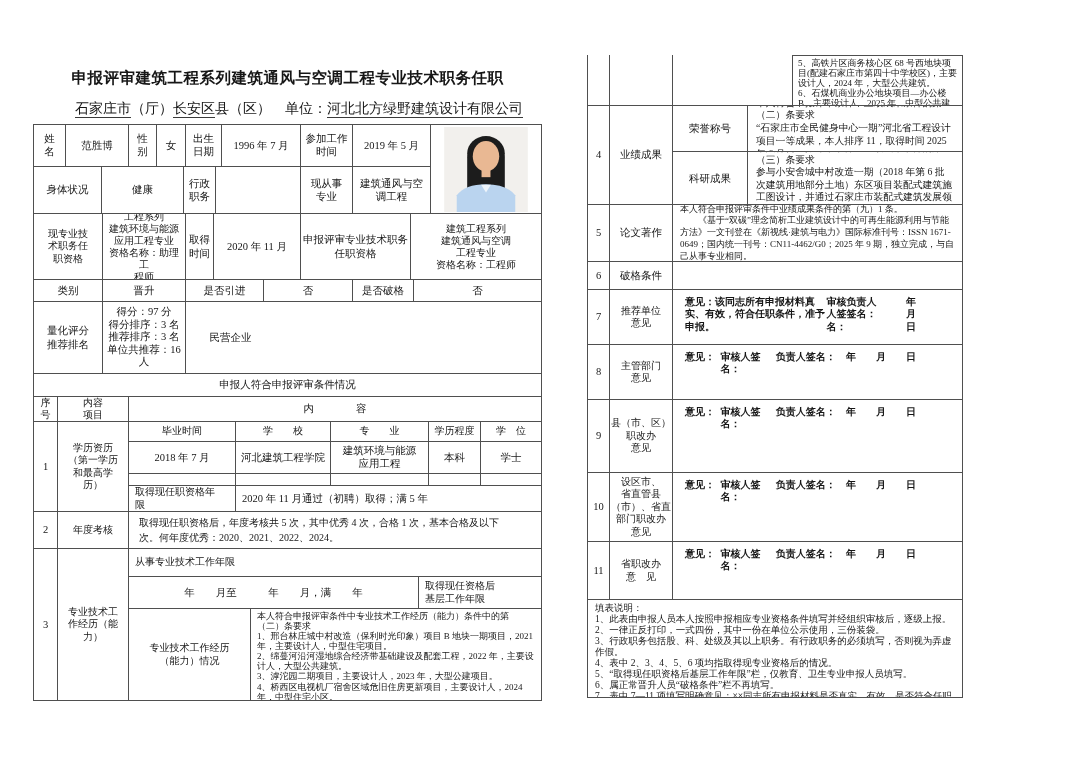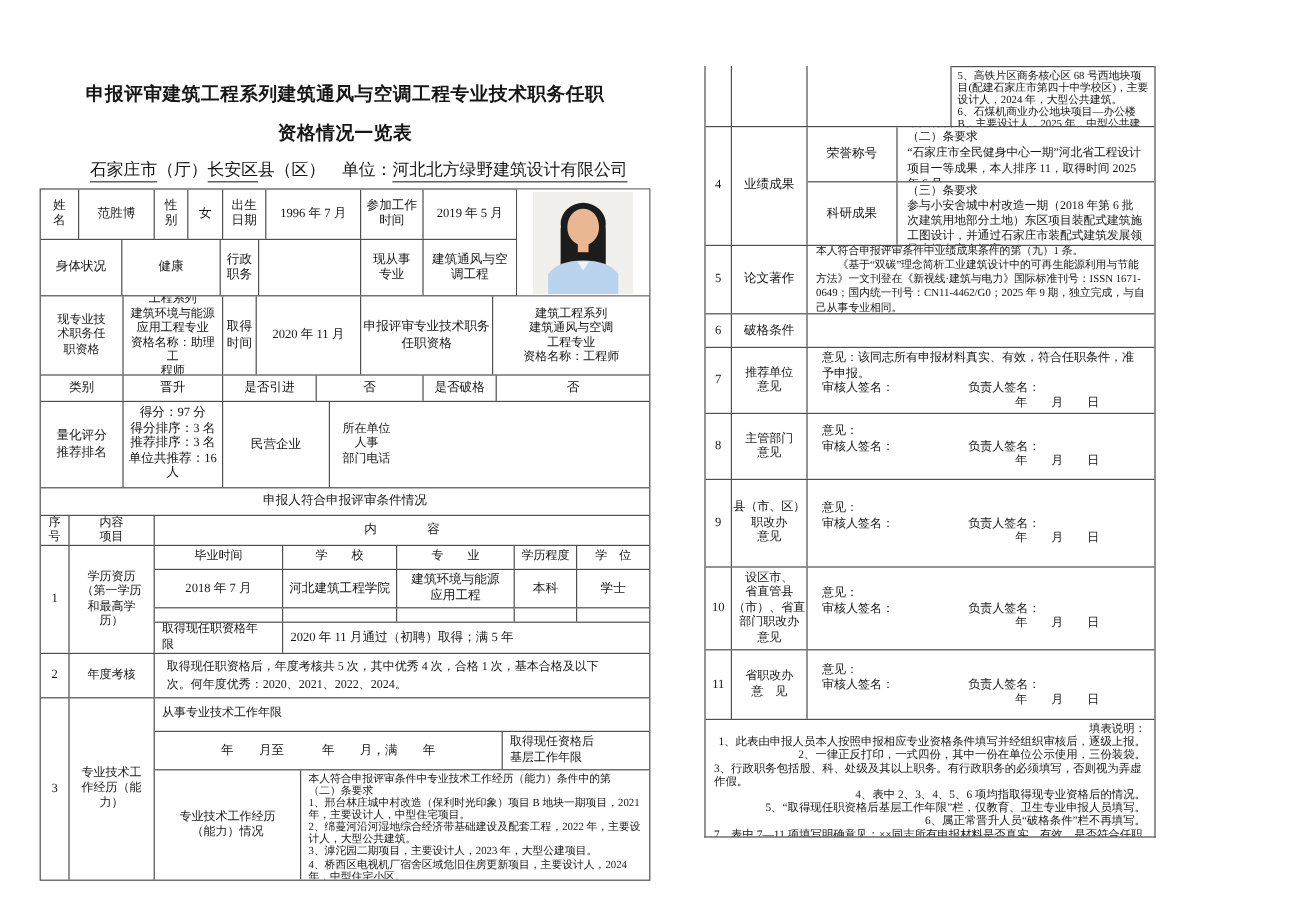--- a/index.html
+++ b/index.html
@@ -22,33 +22,32 @@
   .col > .r:last-child { border-bottom:none; }
   .left { justify-content:flex-start; text-align:left; }
   .f10 { font-size:10px; }
   .f95 { font-size:9.8px; line-height:1.3; }
   .f9  { font-size:9px; line-height:1.2; }
   .tight { line-height:1.2; }
   .exp { font-size:9px; line-height:1.12; padding:2px 6px; }
   .cont { font-size:9px; line-height:1.12; padding:2px 5px; align-items:flex-start; }
   .topline { border-top:1px solid #4f4f4f; }
   .padL { padding:2px 6px; }
-  .opc { display:flex; flex-direction:column; align-items:stretch; justify-content:center; text-align:left; font-size:10px; padding:6px 12px 4px 12px; }
+  .opc { display:flex; flex-direction:row; align-items:stretch; justify-content:space-between; text-align:left; font-size:10px; padding:6px 12px 4px 12px;font-weight:bold; }
   .op2 { display:flex; }
   .op2 .sp1 { width:46%; }
   .op3 { text-align:right; padding-right:34px; }
-  .notesbox { font-size:9.5px; line-height:1.16; padding:3px 7px; text-align:left; align-items:flex-end; justify-content:flex-start; }
+  .notesbox { font-size:9.5px; line-height:1.16; padding:3px 7px; text-align:left; align-items:flex-start; justify-content:flex-start; }
   .photo { background:#ffffff; }
 </style>
 </head>
 <body>
 
 <div class="pg" id="pageL">
   <div class="t1">申报评审建筑工程系列建筑通风与空调工程专业技术职务任职</div>
-  <div class="t1 t2">资格情况一览表</div>
   <div class="orgline">
     <span class="u">石家庄市</span><span>（厅）</span><span class="u">长安区</span><span>县（区）</span><span>　单位：</span><span class="u">河北北方绿野建筑设计有限公司</span>
   </div>
 
   <div class="tbl">
 
     <div class="r" style="height:89px">
       <div class="c col grow">
         <div class="r" style="height:42px">
           <div class="c" style="width:32px">姓
@@ -120,23 +119,20 @@
 
     <div class="r" style="height:72px">
       <div class="c" style="width:69px">量化评分
 推荐排名</div>
       <div class="c tight" style="width:83px">得分：97 分
 得分排序：3 名
 推荐排序：3 名
 单位共推荐：16
 人</div>
       <div class="c" style="width:89px">民营企业</div>
-      <div class="c f10" style="width:61px">所在单位
-人事
-部门电话</div>
     </div>
 
     <div class="r" style="height:23px">
       <div class="c grow">申报人符合申报评审条件情况</div>
     </div>
 
     <div class="r" style="height:25px">
       <div class="c f10" style="width:24px">序
 号</div>
       <div class="c f10" style="width:71px">内容

